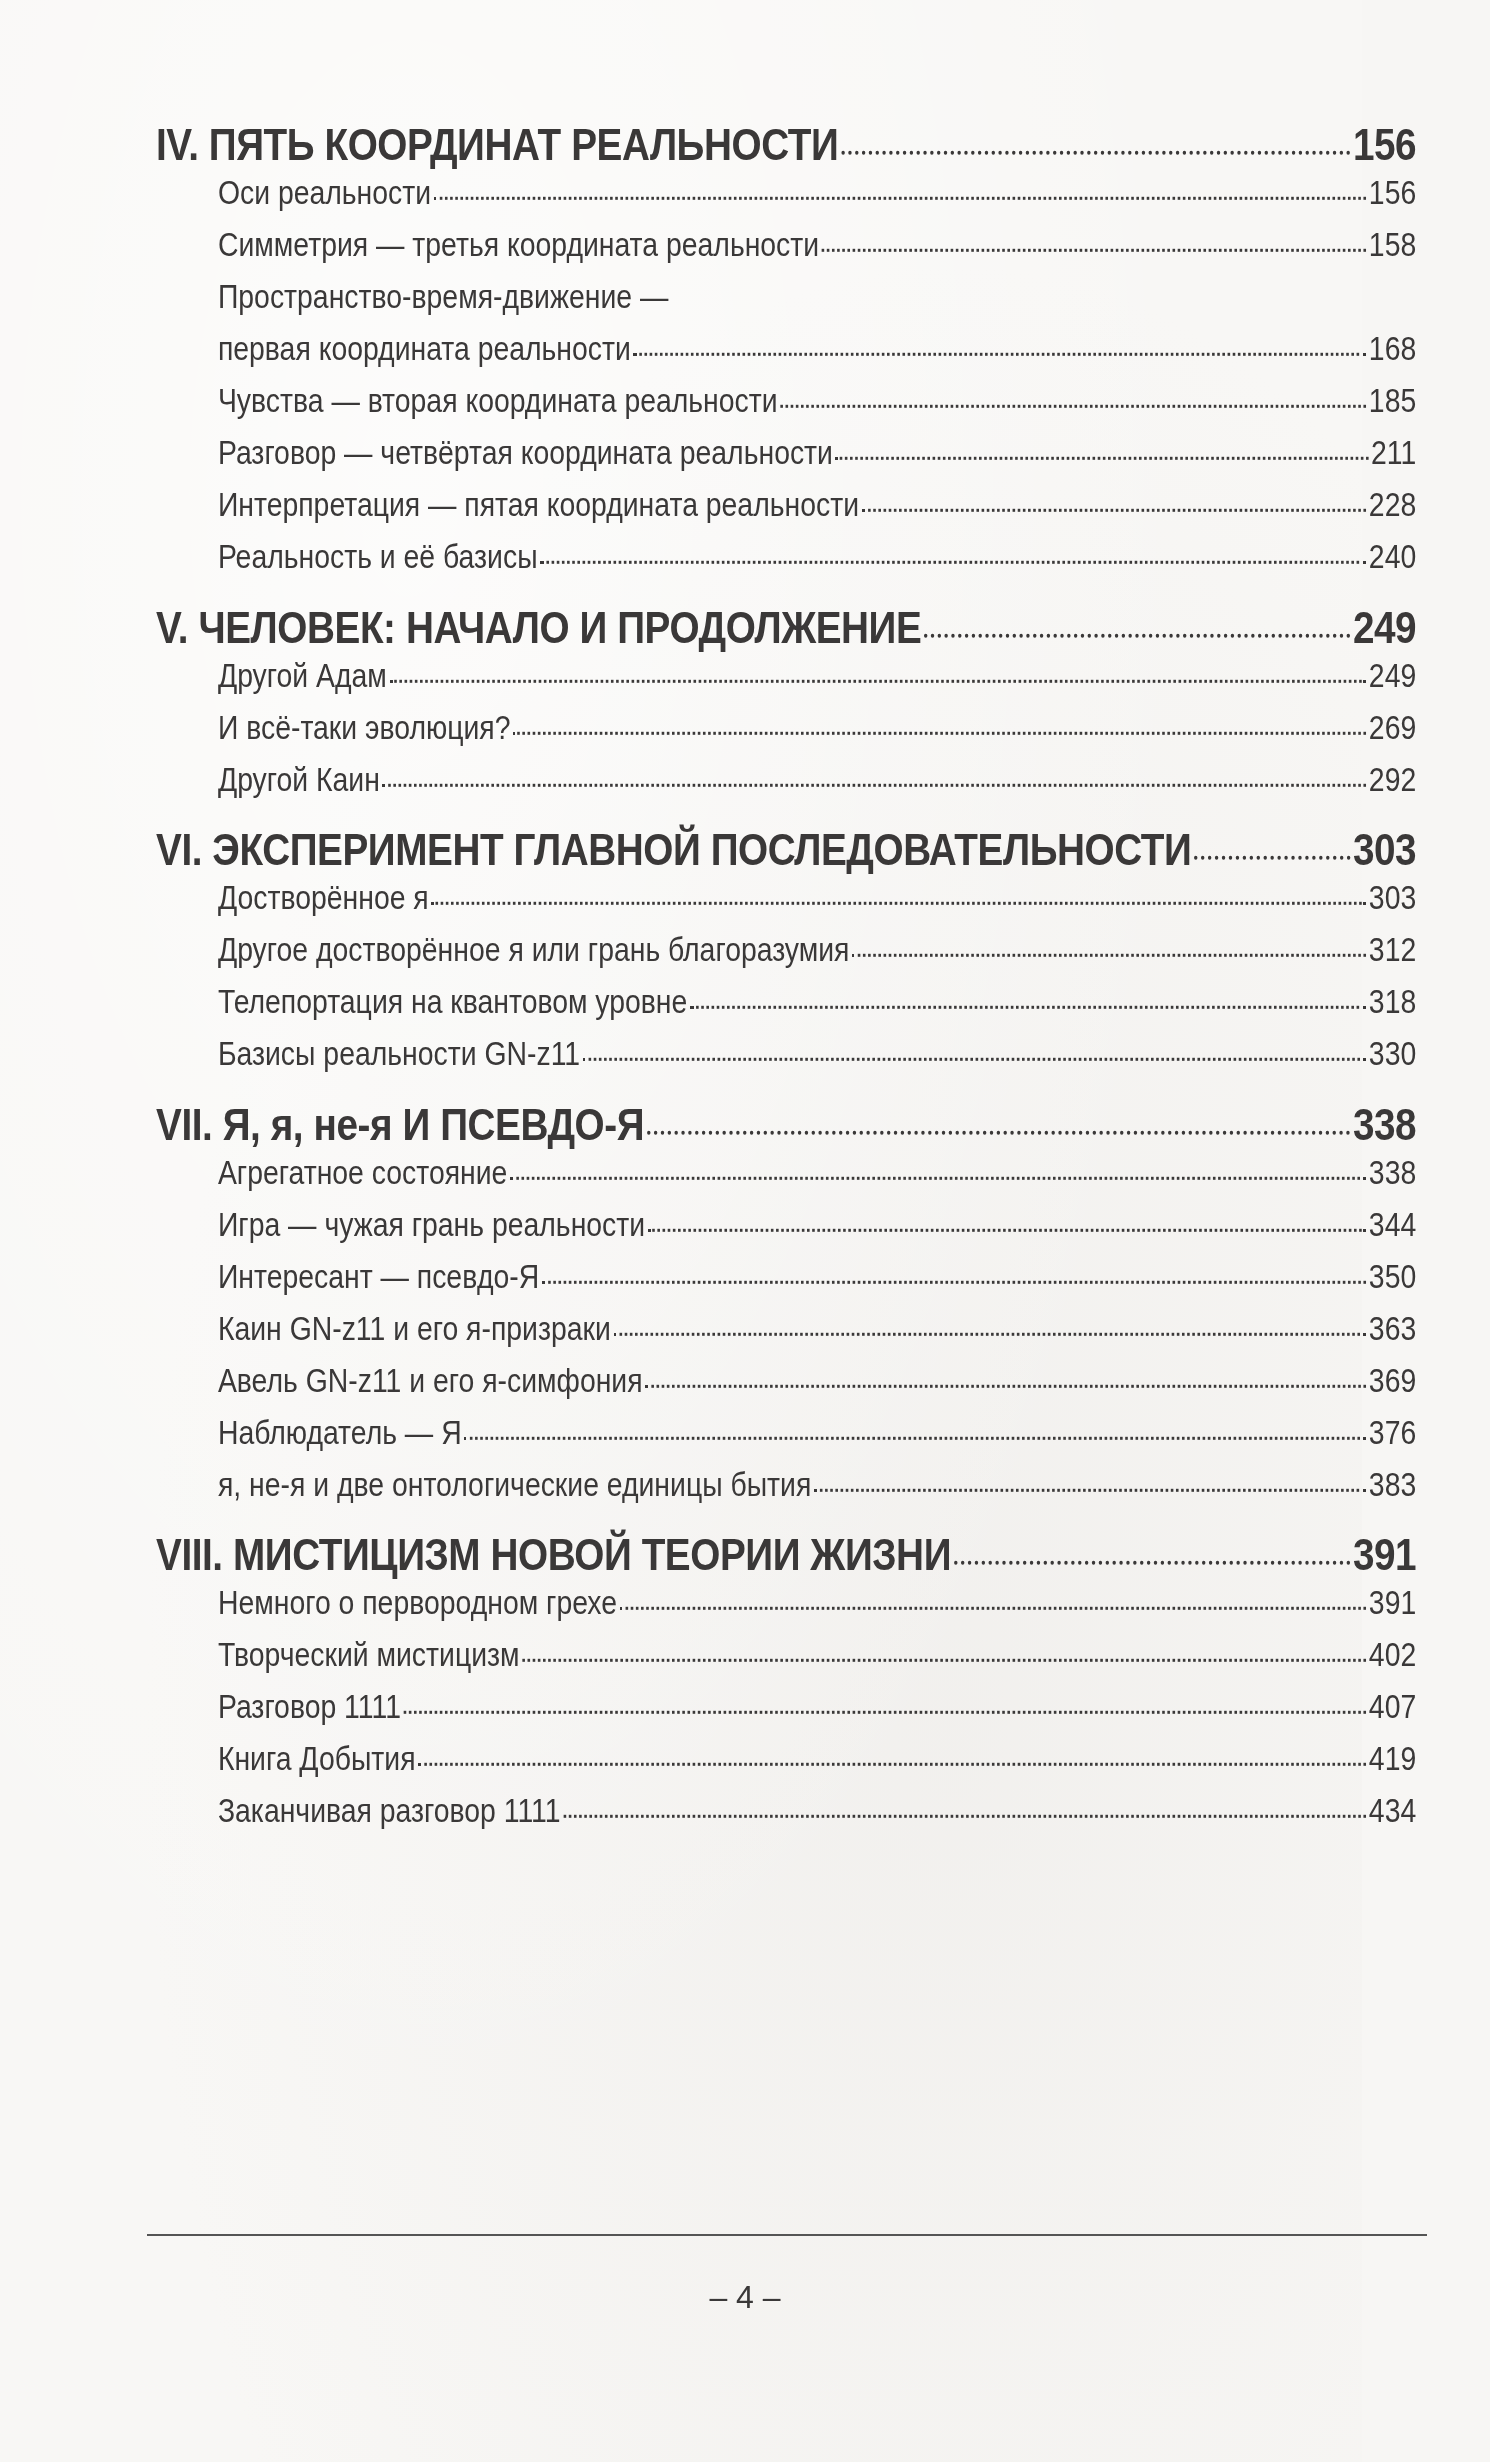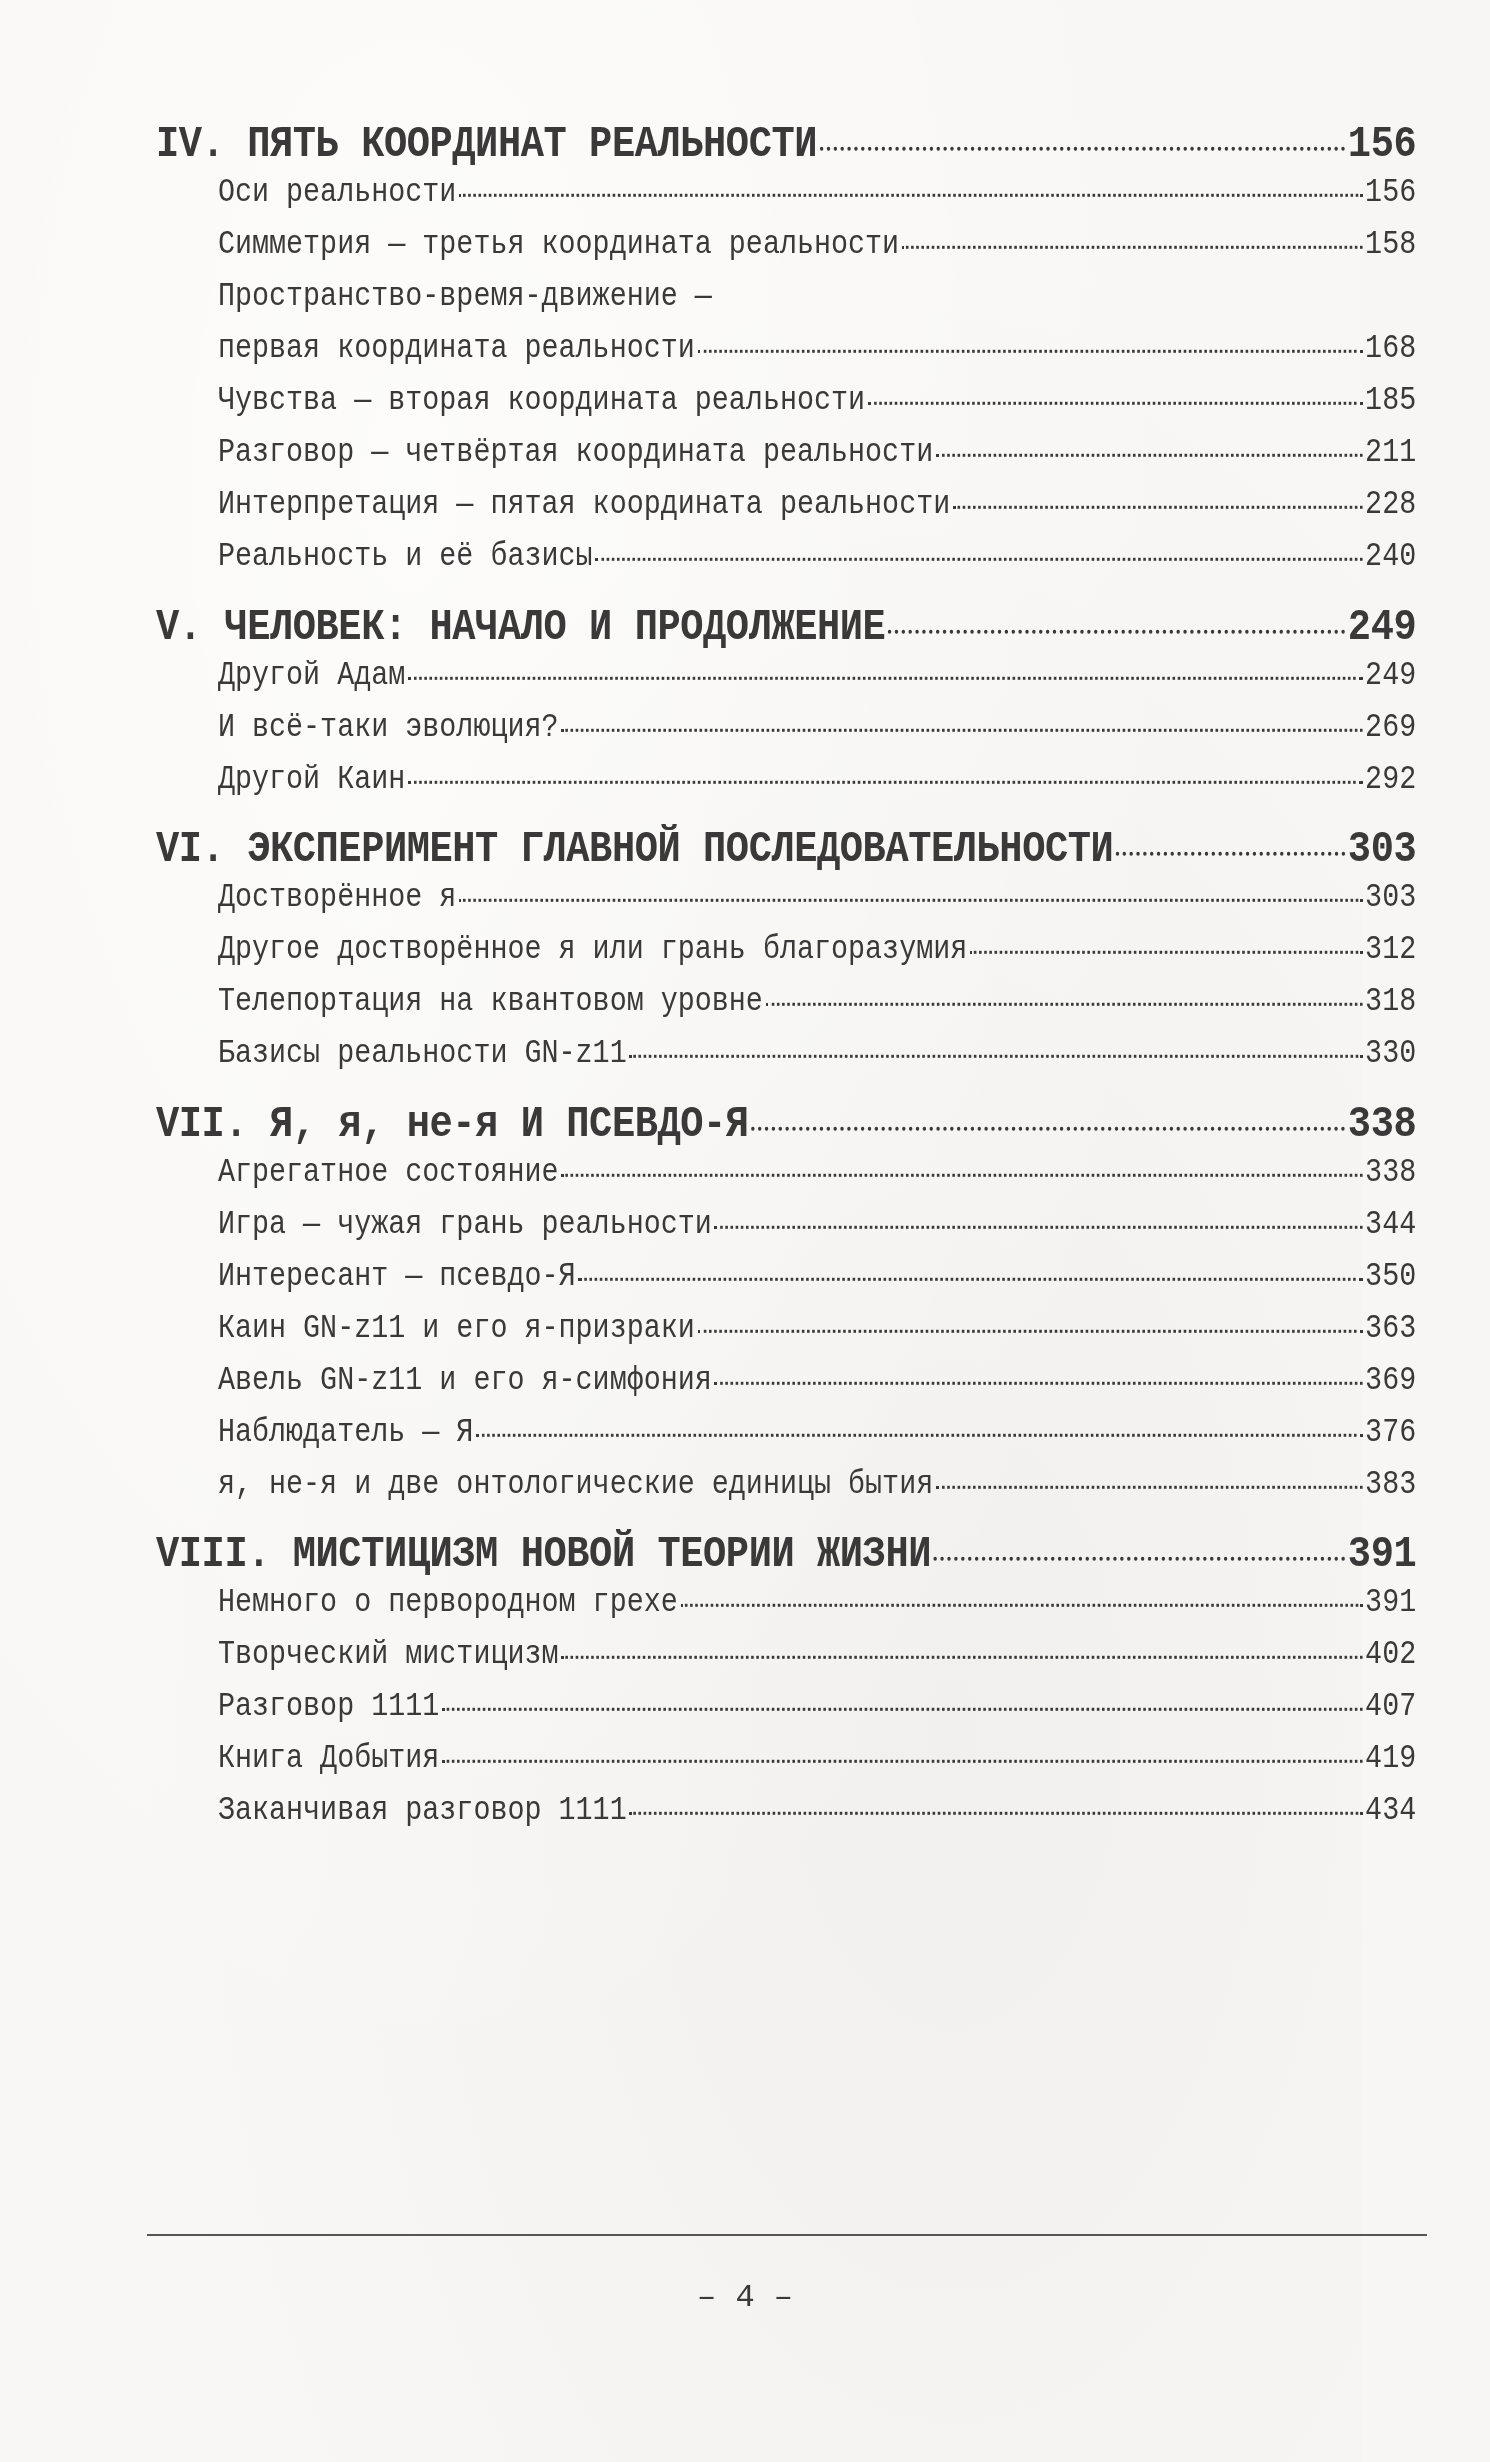--- a/index.html
+++ b/index.html
@@ -10,21 +10,20 @@
     overflow: hidden;
     font-family: "Liberation Sans", "DejaVu Sans", sans-serif;
     color: #3a3838;
   }
   .page {
     position: absolute; left: 0; top: 0; width: 1362px; height: 2462px;
     background:
       radial-gradient(ellipse at 30% 20%, rgba(255,255,255,0.6), rgba(255,255,255,0) 60%),
       radial-gradient(ellipse at 70% 70%, rgba(235,233,230,0.5), rgba(255,255,255,0) 60%),
       #f8f7f5;
-    font-family: Liberation Mono, monospace;
   }
   .toc {
     position: absolute;
     left: 156px;
     width: 1260px;
     top: 119px;
   }
   .chapter {
     display: flex; align-items: baseline;
     height: 55px;

